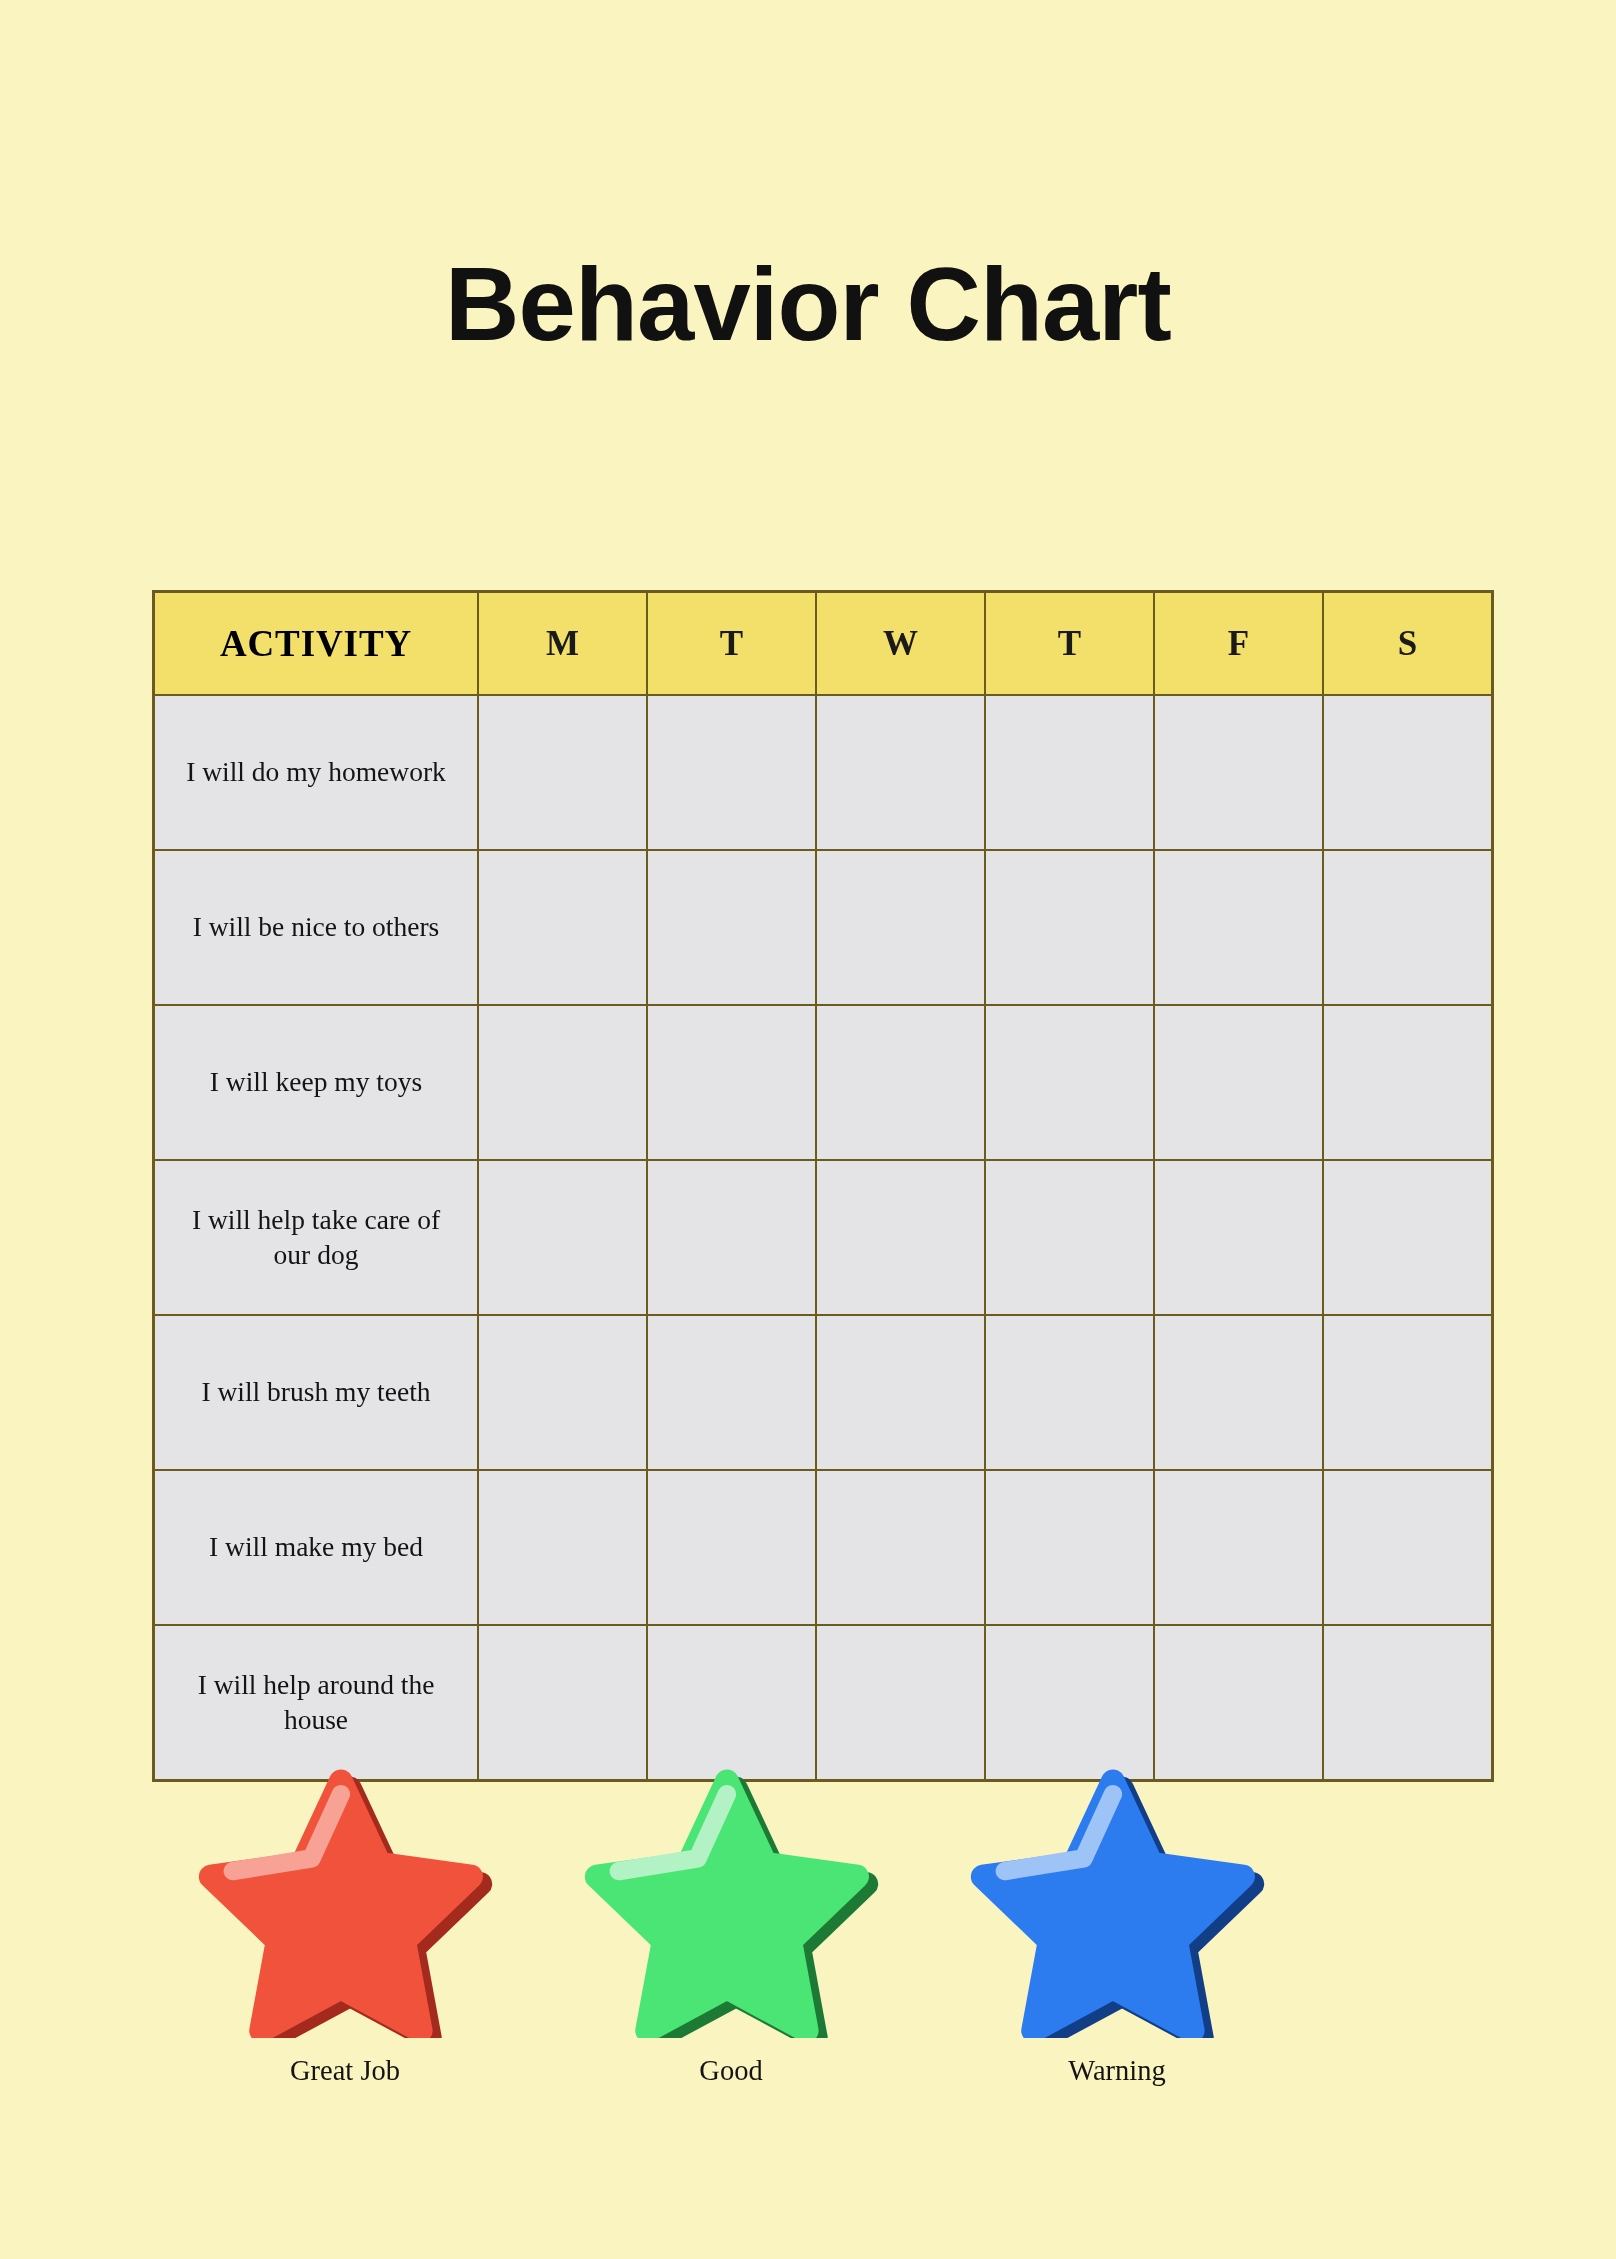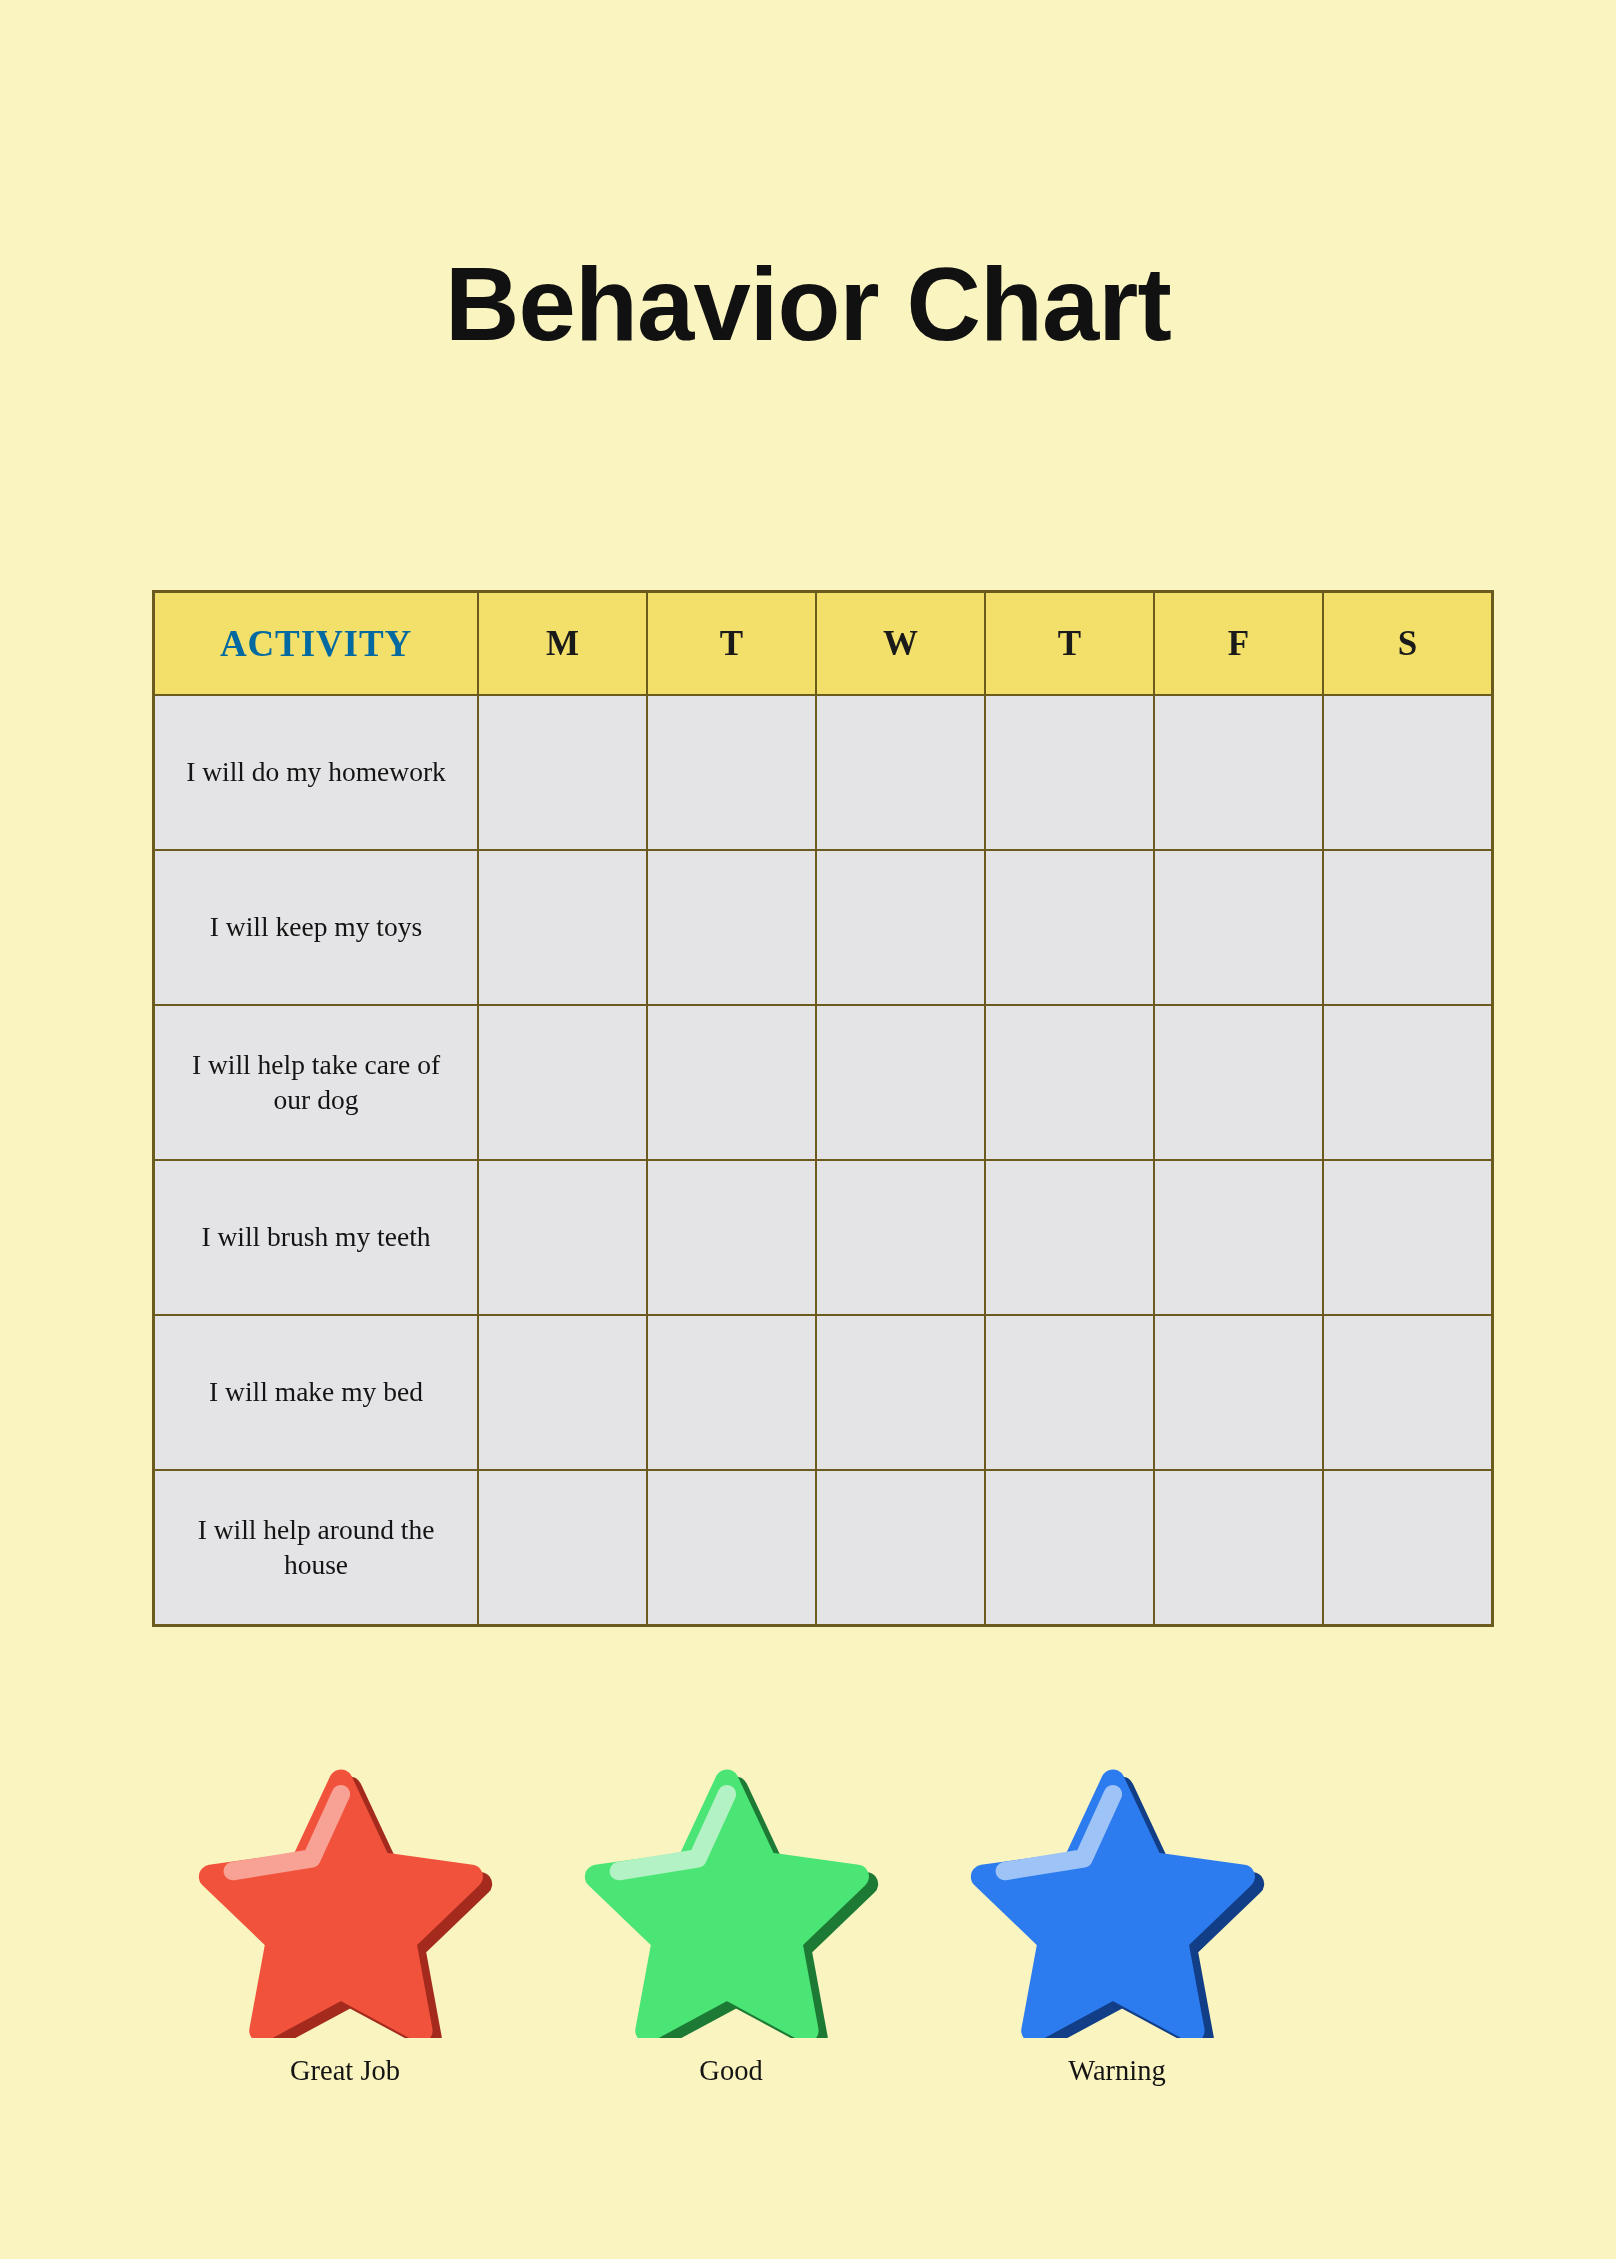--- a/index.html
+++ b/index.html
@@ -48,21 +48,21 @@
     border: 2.8px solid #6B5B1E;
     text-align: center;
     vertical-align: middle;
   }
   th.activity-head {
     background: #F2E06B;
     height: 99px;
     font-size: 37px;
     font-weight: bold;
     letter-spacing: 0.9px;
-    color: #0369a1;
+    color: #000000;
     width: 320px;
   }
   th.day-head {
     background: #F2E06B;
     height: 99px;
     font-size: 35px;
     font-weight: bold;
     color: #1A1A1A;
     width: 165px;
   }
@@ -128,20 +128,29 @@
           <th class="day-head">T</th>
           <th class="day-head">W</th>
           <th class="day-head">T</th>
           <th class="day-head">F</th>
           <th class="day-head">S</th>
         </tr>
       </thead>
       <tbody>
         <tr>
           <td class="activity-cell">I will do my homework</td>
+          <td class="mark-cell"></td>
+          <td class="mark-cell"></td>
+          <td class="mark-cell"></td>
+          <td class="mark-cell"></td>
+          <td class="mark-cell"></td>
+          <td class="mark-cell"></td>
+        </tr>
+        <tr>
+          <td class="activity-cell">I will be nice to others</td>
           <td class="mark-cell"></td>
           <td class="mark-cell"></td>
           <td class="mark-cell"></td>
           <td class="mark-cell"></td>
           <td class="mark-cell"></td>
           <td class="mark-cell"></td>
         </tr>
         <tr>
           <td class="activity-cell">I will keep my toys</td>
           <td class="mark-cell"></td>

